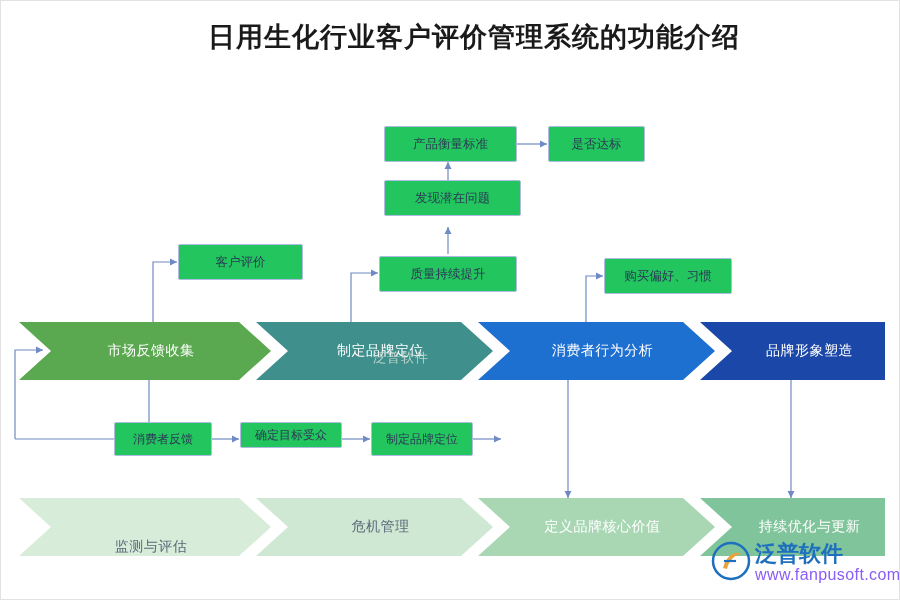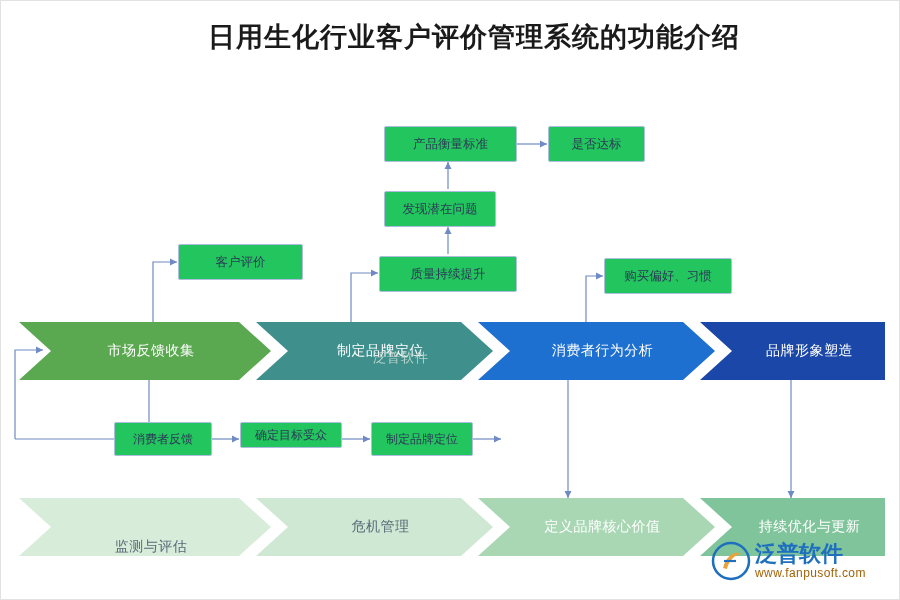--- a/index.html
+++ b/index.html
@@ -99,22 +99,22 @@
     top: 2px;
     font-size: 22px;
     font-weight: bold;
     color: #1f6fbf;
     font-family: "Liberation Serif", serif;
   }
   #logo .logo-url {
     position: absolute;
     left: 44px;
     top: 29px;
-    font-size: 12px;
-    color: #a16207;
+    font-size: 16px;
+    color: #8b5cf6;
     letter-spacing: 0.4px;
   }
 </style>
 </head>
 <body>
 
 <div id="page">
 
   <div id="title">日用生化行业客户评价管理系统的功能介绍</div>
 
@@ -197,21 +197,21 @@
   <div class="chev-label" style="left:731px;top:497px;width:155px;height:58px;">
     <span>持续优化与更新</span>
   </div>
 
   <div class="node" style="left:383px;top:125px;width:133px;height:36px;">
     <span>产品衡量标准</span>
   </div>
   <div class="node" style="left:547px;top:125px;width:97px;height:36px;">
     <span>是否达标</span>
   </div>
-  <div class="node" style="left:383px;top:190px;width:112px;height:36px;">
+  <div class="node" style="left:383px;top:179px;width:137px;height:36px;">
     <span>发现潜在问题</span>
   </div>
   <div class="node" style="left:177px;top:243px;width:125px;height:36px;">
     <span>客户评价</span>
   </div>
   <div class="node" style="left:378px;top:255px;width:138px;height:36px;">
     <span>质量持续提升</span>
   </div>
   <div class="node" style="left:603px;top:257px;width:128px;height:36px;">
     <span>购买偏好、习惯</span>

